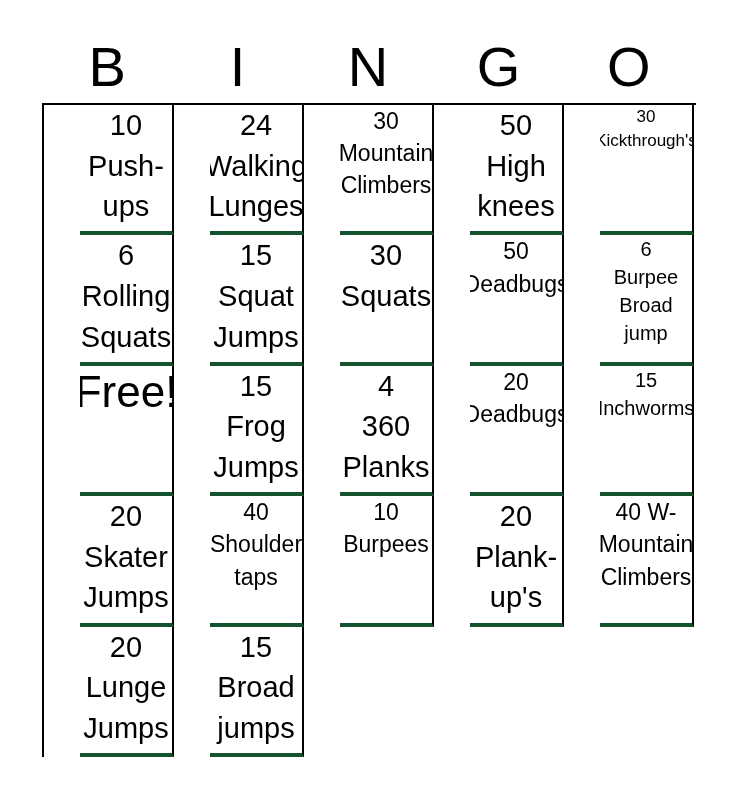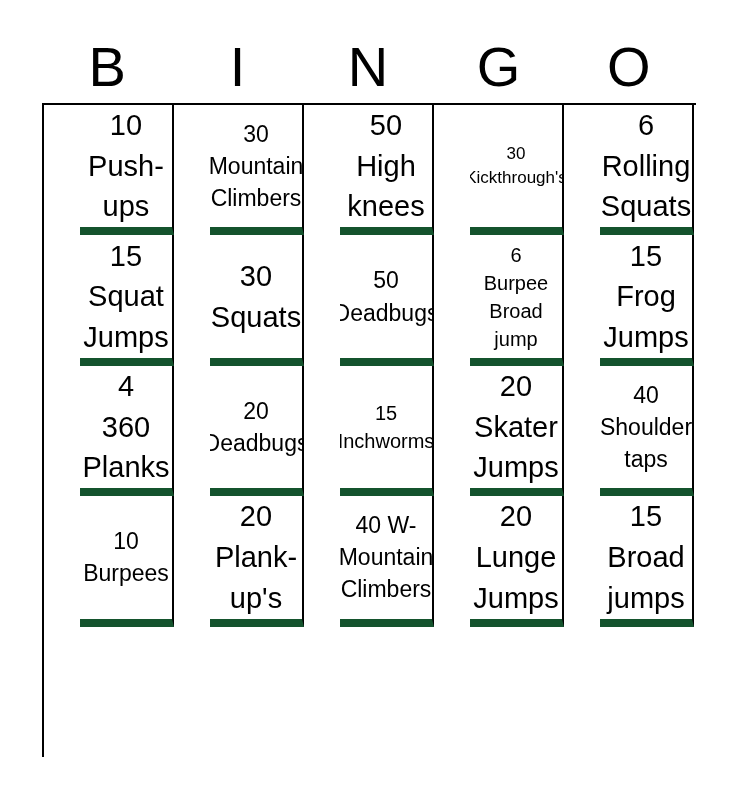--- a/index.html
+++ b/index.html
@@ -42,24 +42,24 @@
     height: 652px;
     display: grid;
     grid-template-columns: repeat(5, 130px);
     grid-auto-rows: 130.4px;
     border-top: 2px solid #000000;
     border-left: 2px solid #000000;
     box-sizing: content-box;
   }
   .cell {
     border-right: 2px solid #000000;
-    border-bottom: 8px solid #14532d;
+    border-bottom: 4px solid #14532d;
     box-sizing: border-box;
     display: flex;
-    align-items: center;
+    align-items: flex-start;
     justify-content: center;
     text-align: center;
     overflow: hidden;
     background: #ffffff;
     margin-left: 36px;
   }
   .cell-text {
     white-space: pre-line;
     line-height: 1.4;
     color: #000000;
@@ -81,20 +81,25 @@
     <div class="bingo-letter">N</div>
     <div class="bingo-letter">G</div>
     <div class="bingo-letter">O</div>
   </div>
 
   <div class="bingo-grid">
     <div class="cell">
         <span class="cell-text fs-lg">10
 Push-
 ups</span>
+      </div>
+    <div class="cell">
+        <span class="cell-text fs-lg">24
+Walking
+Lunges</span>
       </div>
     <div class="cell">
         <span class="cell-text fs-md">30
 Mountain
 Climbers</span>
       </div>
     <div class="cell">
         <span class="cell-text fs-lg">50
 High
 knees</span>
@@ -121,20 +126,23 @@
 
     <div class="cell">
         <span class="cell-text fs-md">50
 Deadbugs</span>
       </div>
     <div class="cell">
         <span class="cell-text fs-sm">6
 Burpee
 Broad
 jump</span>
+      </div>
+    <div class="cell">
+        <span class="cell-text fs-xl">Free!</span>
       </div>
     <div class="cell">
         <span class="cell-text fs-lg">15
 Frog
 Jumps</span>
       </div>
     <div class="cell">
         <span class="cell-text fs-lg">4
 360
 Planks</span>

